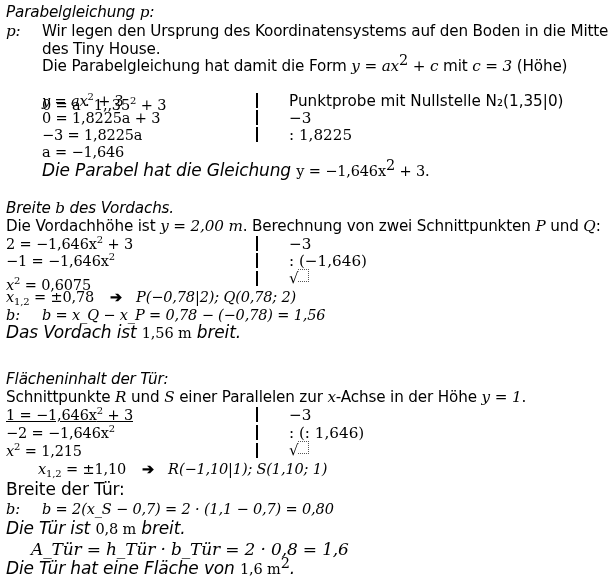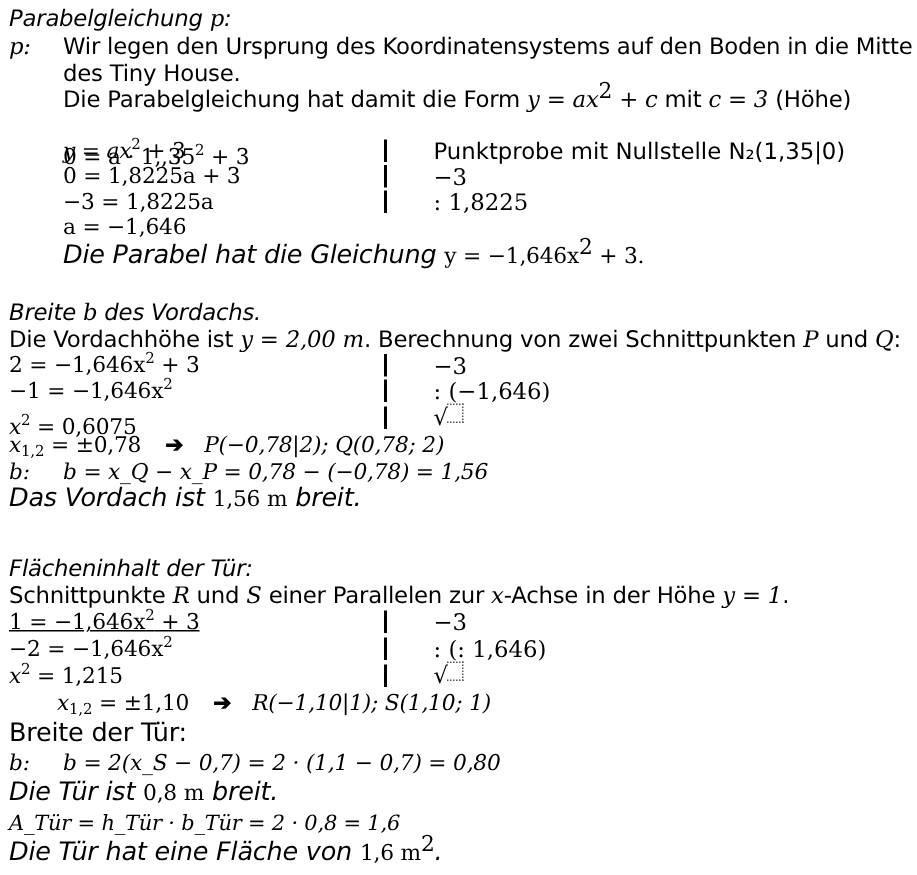--- a/index.html
+++ b/index.html
@@ -138,17 +138,17 @@
 <div class="line big" style="top:479px;">Breite der Tür:</div>
 
 <div class="line m" style="top:500px;">
   <span class="lbl mi">b:</span><span class="mi">b = 2(x_S − 0,7) = 2 · (1,1 − 0,7) = 0,80</span>
 </div>
 
 <div class="line it big" style="top:518px;">
   <span>Die Tür ist </span><span class="m" style="font-style:normal">0,8 m</span><span> breit.</span>
 </div>
 
-<div class="line mi" style="top:540px; font-size:14px;">A_Tür = h_Tür · b_Tür = 2 · 0,8 = 1,6</div>
+<div class="line mi" style="top:540px; font-size:17px;margin-left:25px;">A_Tür = h_Tür · b_Tür = 2 · 0,8 = 1,6</div>
 
 <div class="line it big" style="top:558px;">
   <span>Die Tür hat eine Fläche von </span><span class="m" style="font-style:normal">1,6 m</span><sup class="m" style="font-style:normal">2</sup><span>.</span>
 </div>
 
 </body></html>

